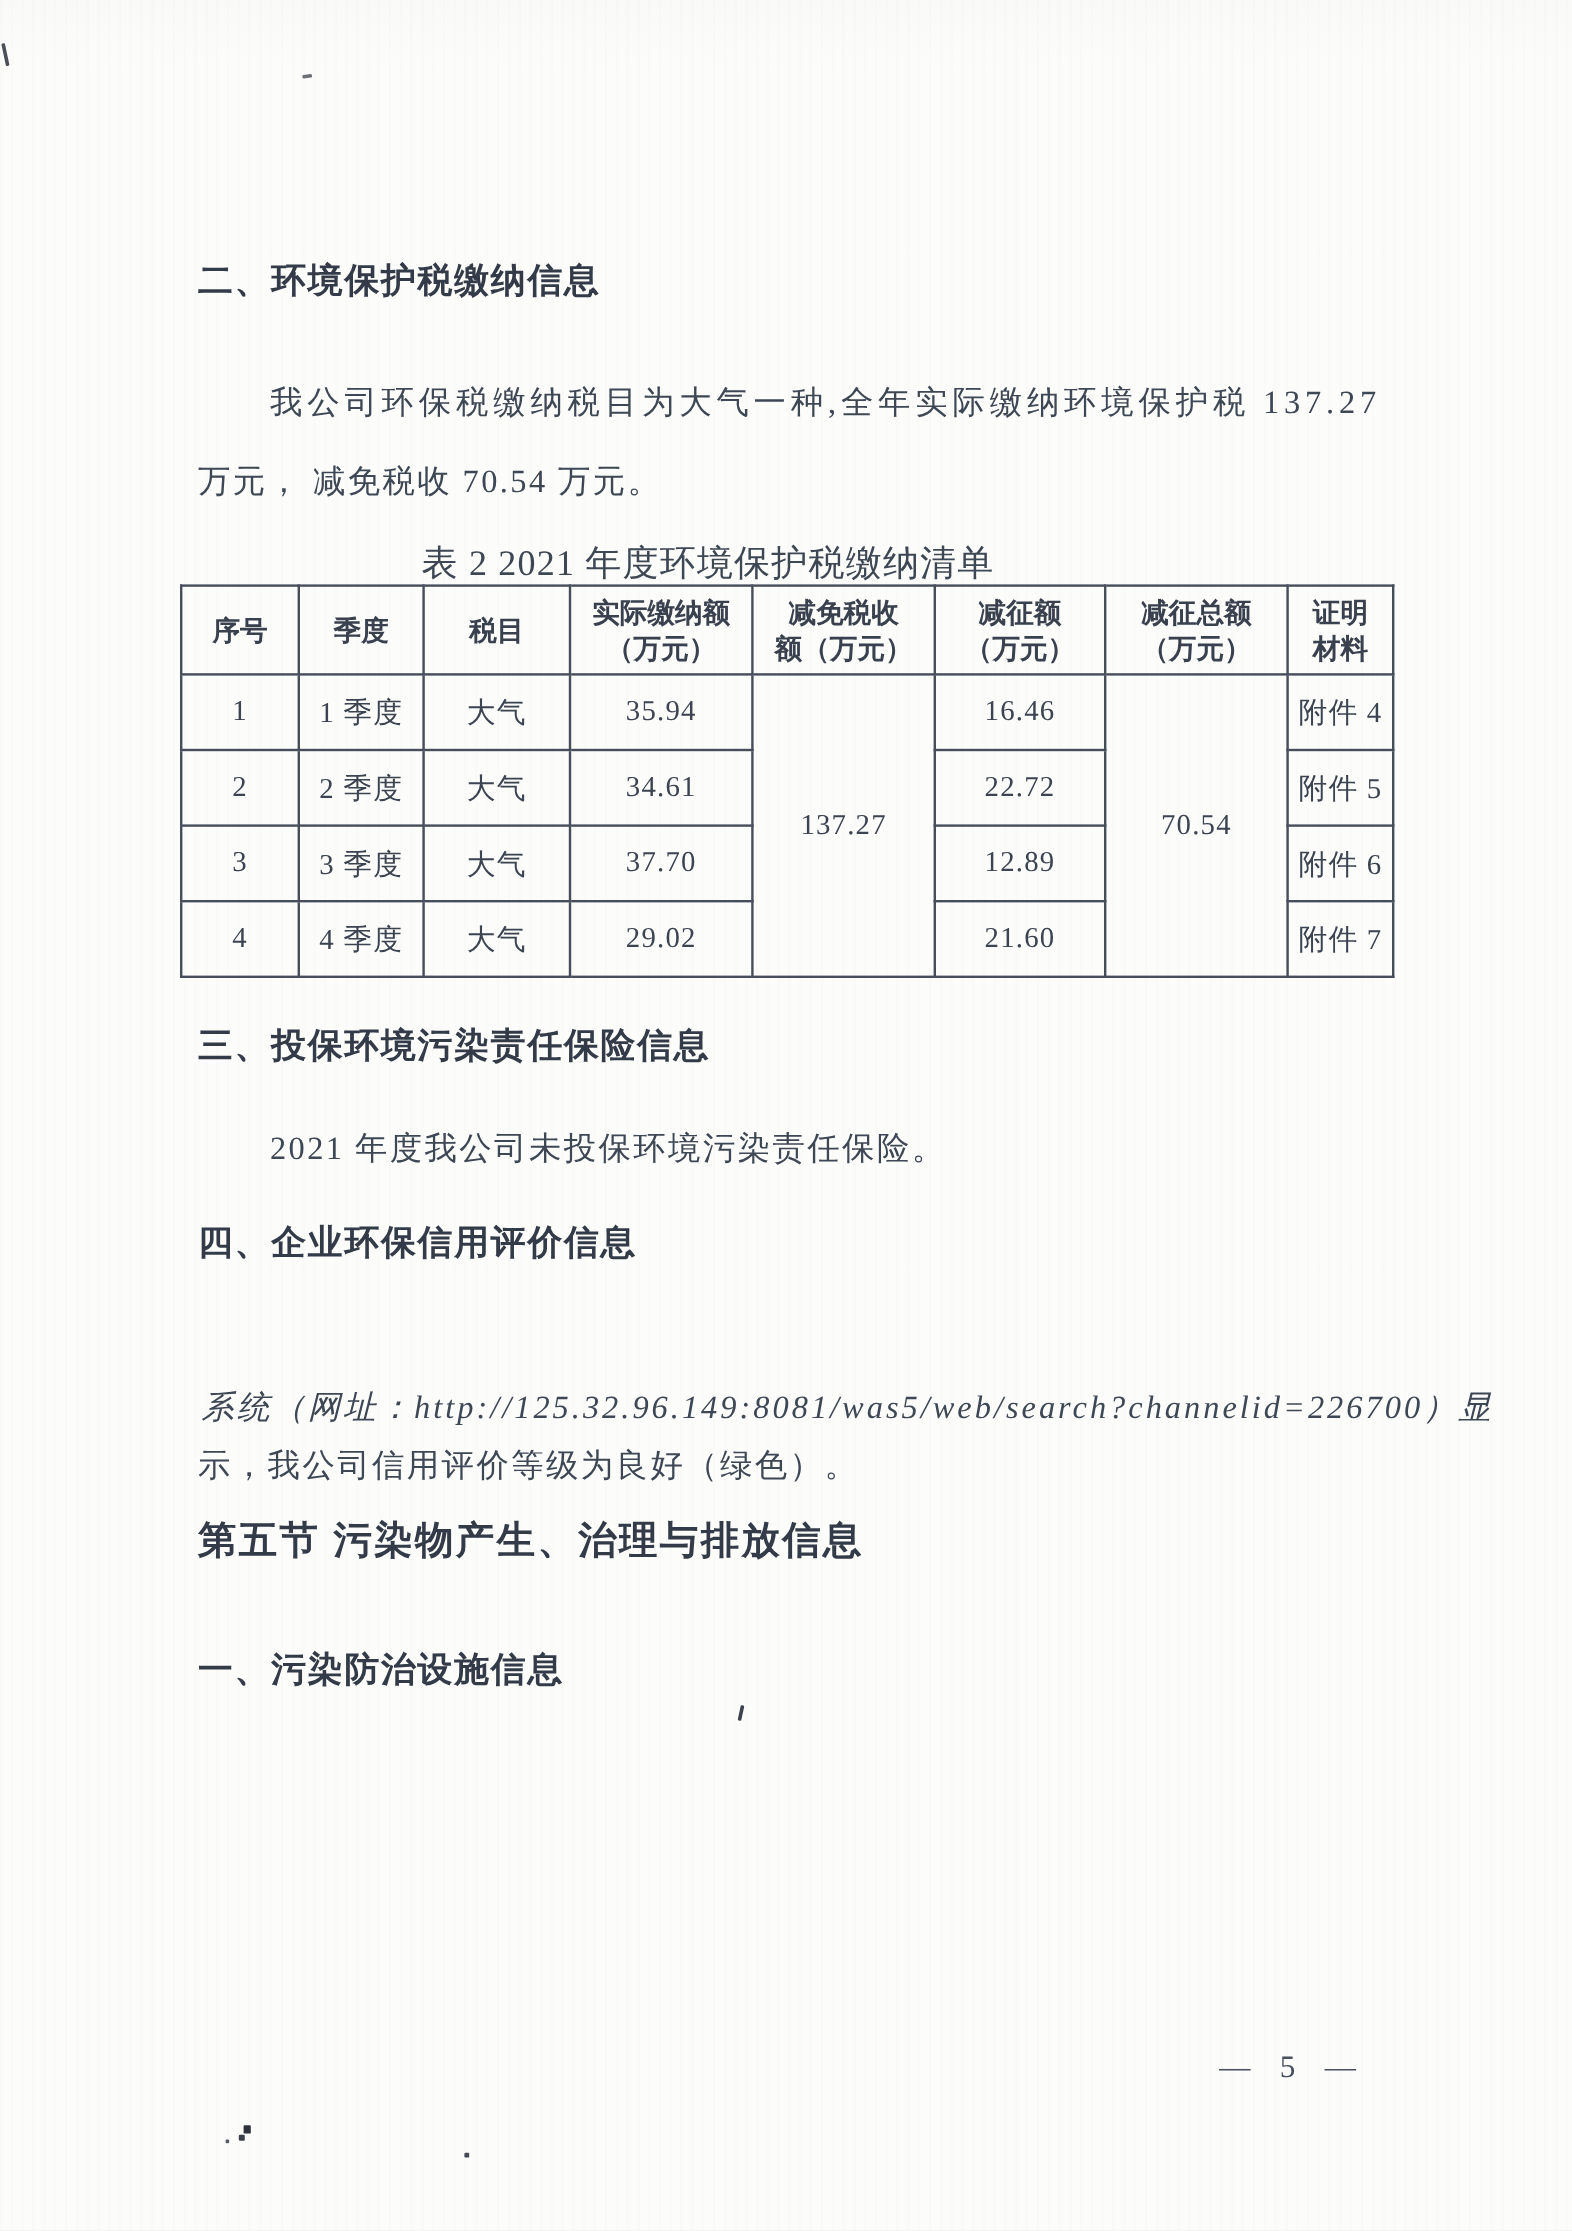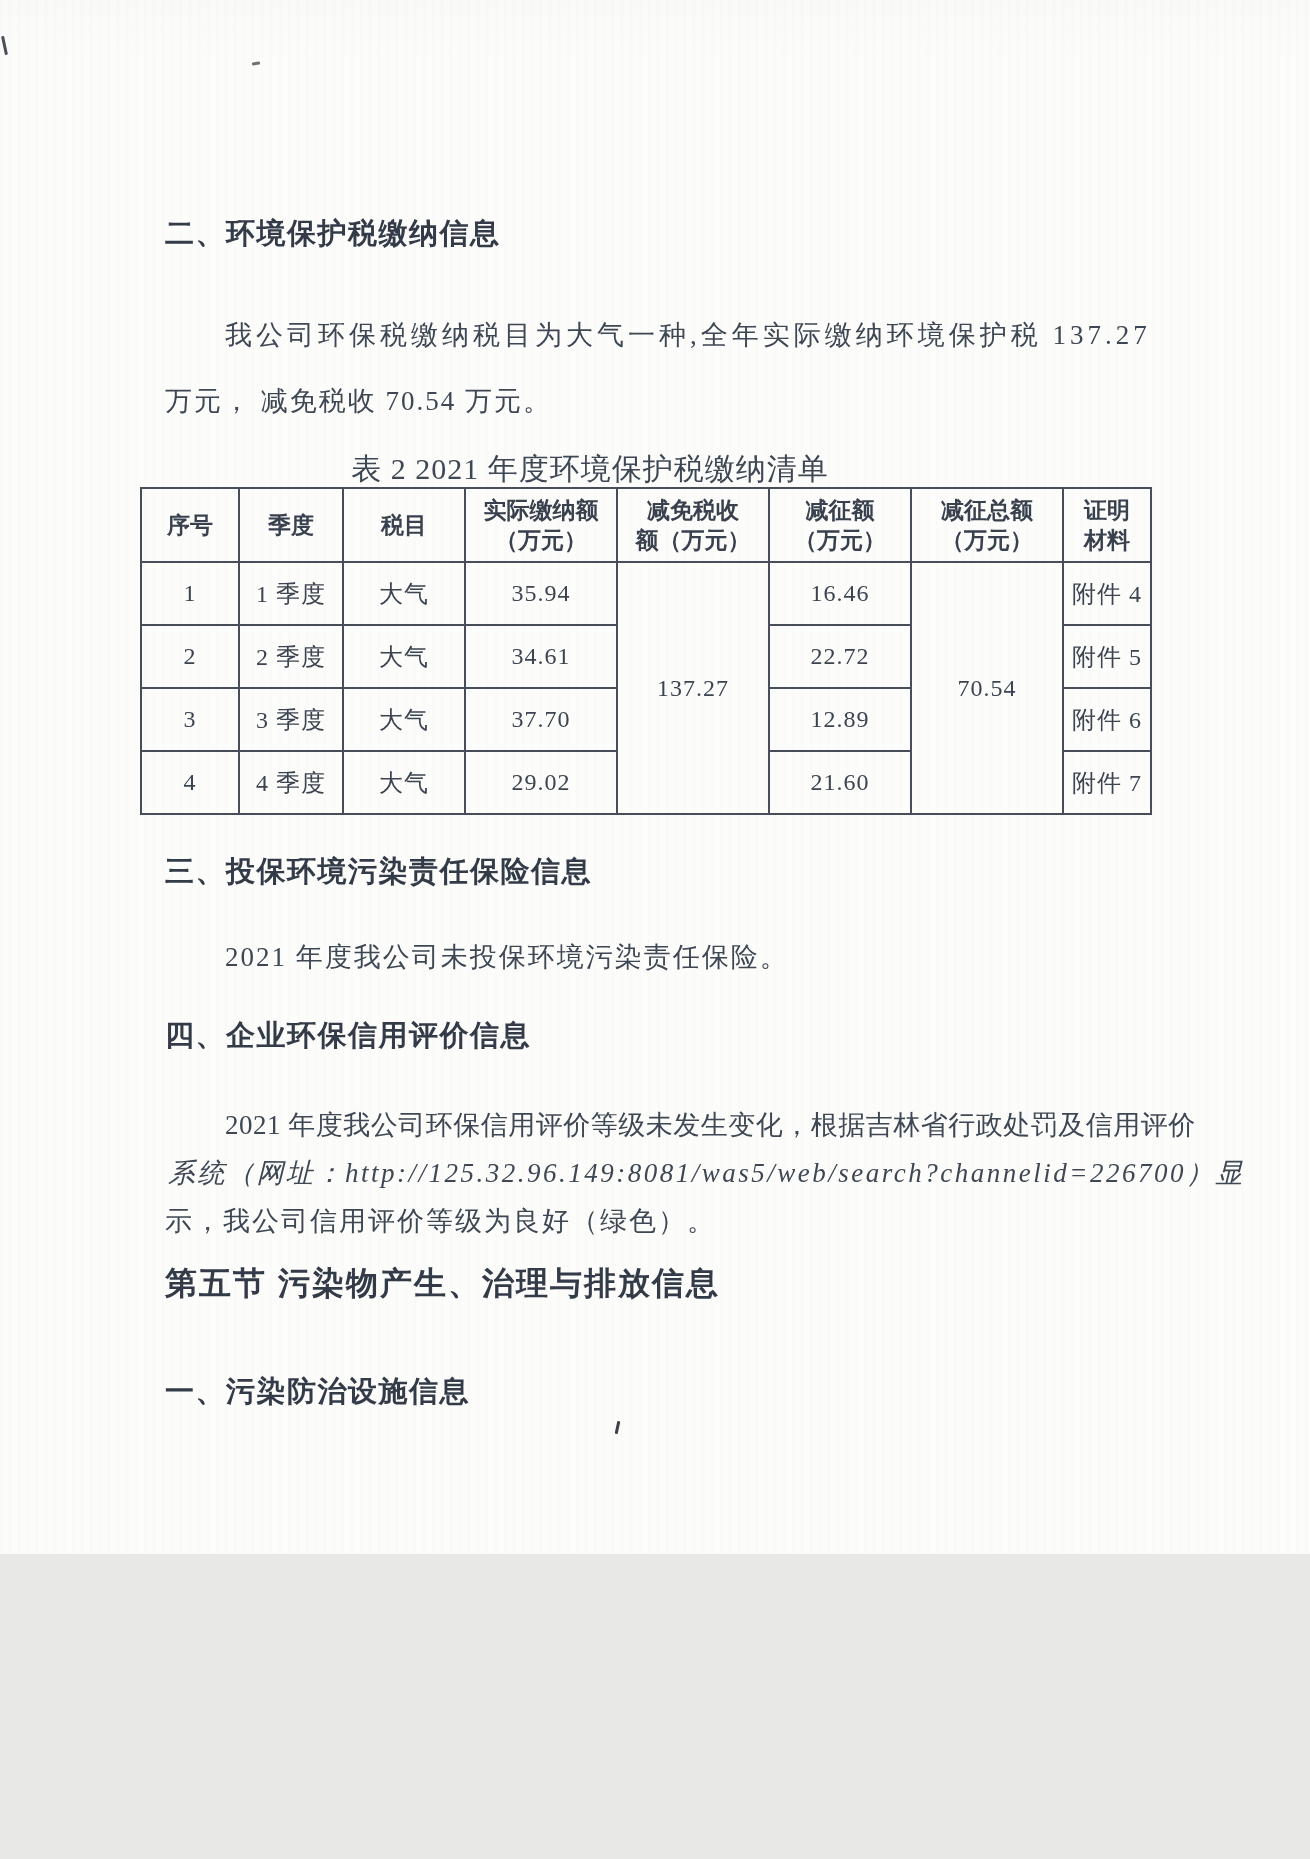--- a/index.html
+++ b/index.html
@@ -1,18 +1,18 @@
 <!DOCTYPE html>
 <html lang="zh"><head>
 <meta charset="utf-8">
 <style>
   html,body{margin:0;padding:0;background:#e8e8e6;}
   .page{
     position:relative;
-    width:1310px;height:1554px;
+    width:1310px;height:1859px;
     margin:0 auto;
     background:#fcfcfa;
     background-image:
       repeating-linear-gradient(90deg, rgba(60,70,90,0.012) 0 2px, transparent 2px 9px),
       linear-gradient(180deg, rgba(120,120,110,0.02), rgba(255,255,255,0) 60px);
     color:#3f4855;
     font-family:"Liberation Serif","DejaVu Serif",serif;
     overflow:hidden;
   }
   .abs{position:absolute;}
@@ -40,21 +40,21 @@
   }
   .caption{
     font-size:30px;
     color:#3e4754;
     text-align:center;
     letter-spacing:1px;
     white-space:nowrap;
   }
   table.tax-table{
     position:absolute;
-    left:140px;top:487px;
+    left:150px;top:487px;
     width:1010px;
     border-collapse:collapse;
     table-layout:fixed;
     color:#3c4451;
   }
   table.tax-table td,table.tax-table th{
     border:2px solid #474e5a;
     text-align:center;
     vertical-align:middle;
     padding:0;
@@ -182,21 +182,20 @@
         <td>21.60</td>
         <td>附件 7</td>
       </tr>
     </tbody>
   </table>
 
   <div class="abs heading" style="left:165px;top:852px;">三、投保环境污染责任保险信息</div>
   <div class="abs bodyline" style="left:225px;top:940px;letter-spacing:2px;">2021 年度我公司未投保环境污染责任保险。</div>
 
   <div class="abs heading" style="left:165px;top:1016px;">四、企业环保信用评价信息</div>
-  <div class="abs bodyline" style="left:225px;top:1108px;letter-spacing:0.5px;">2021 年度我公司环保信用评价等级未发生变化，根据吉林省行政处罚及信用评价</div>
   <div class="abs bodyline" style="left:168px;top:1156px;letter-spacing:2.5px;font-style:italic;">系统（网址：http://125.32.96.149:8081/was5/web/search?channelid=226700）显</div>
   <div class="abs bodyline" style="left:165px;top:1204px;letter-spacing:2px;">示，我公司信用评价等级为良好（绿色）。</div>
 
   <div class="abs chapter-heading" style="left:165px;top:1262px;">第五节 污染物产生、治理与排放信息</div>
   <div class="abs heading" style="left:165px;top:1372px;">一、污染防治设施信息</div>
 
   <div class="abs page-number" style="left:1016px;top:1708px;">— 5 —</div>
 
 </div>
 

